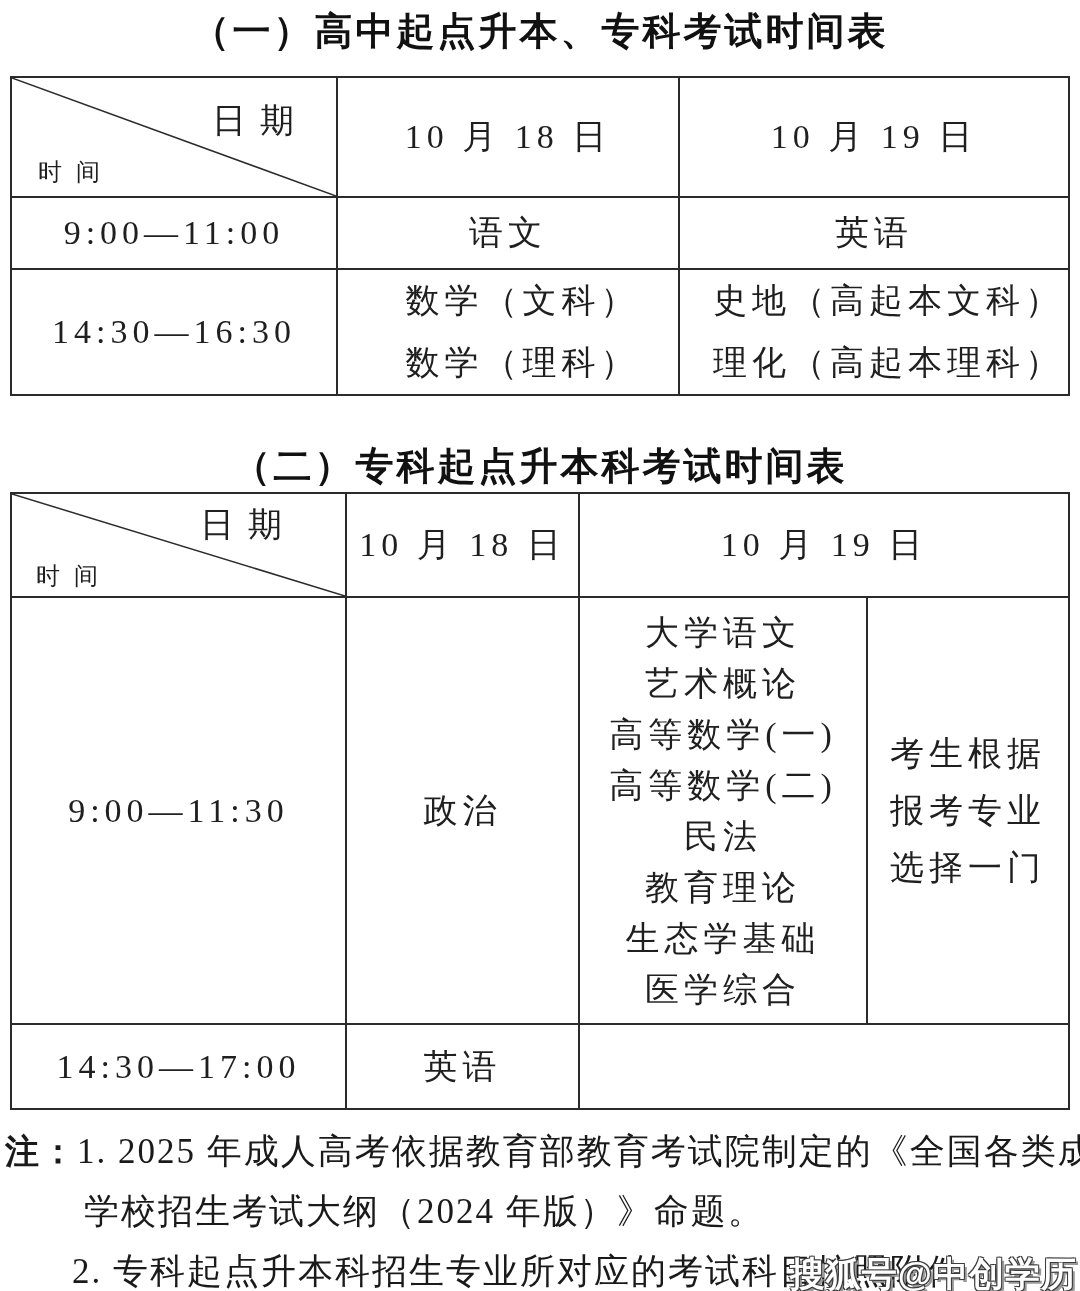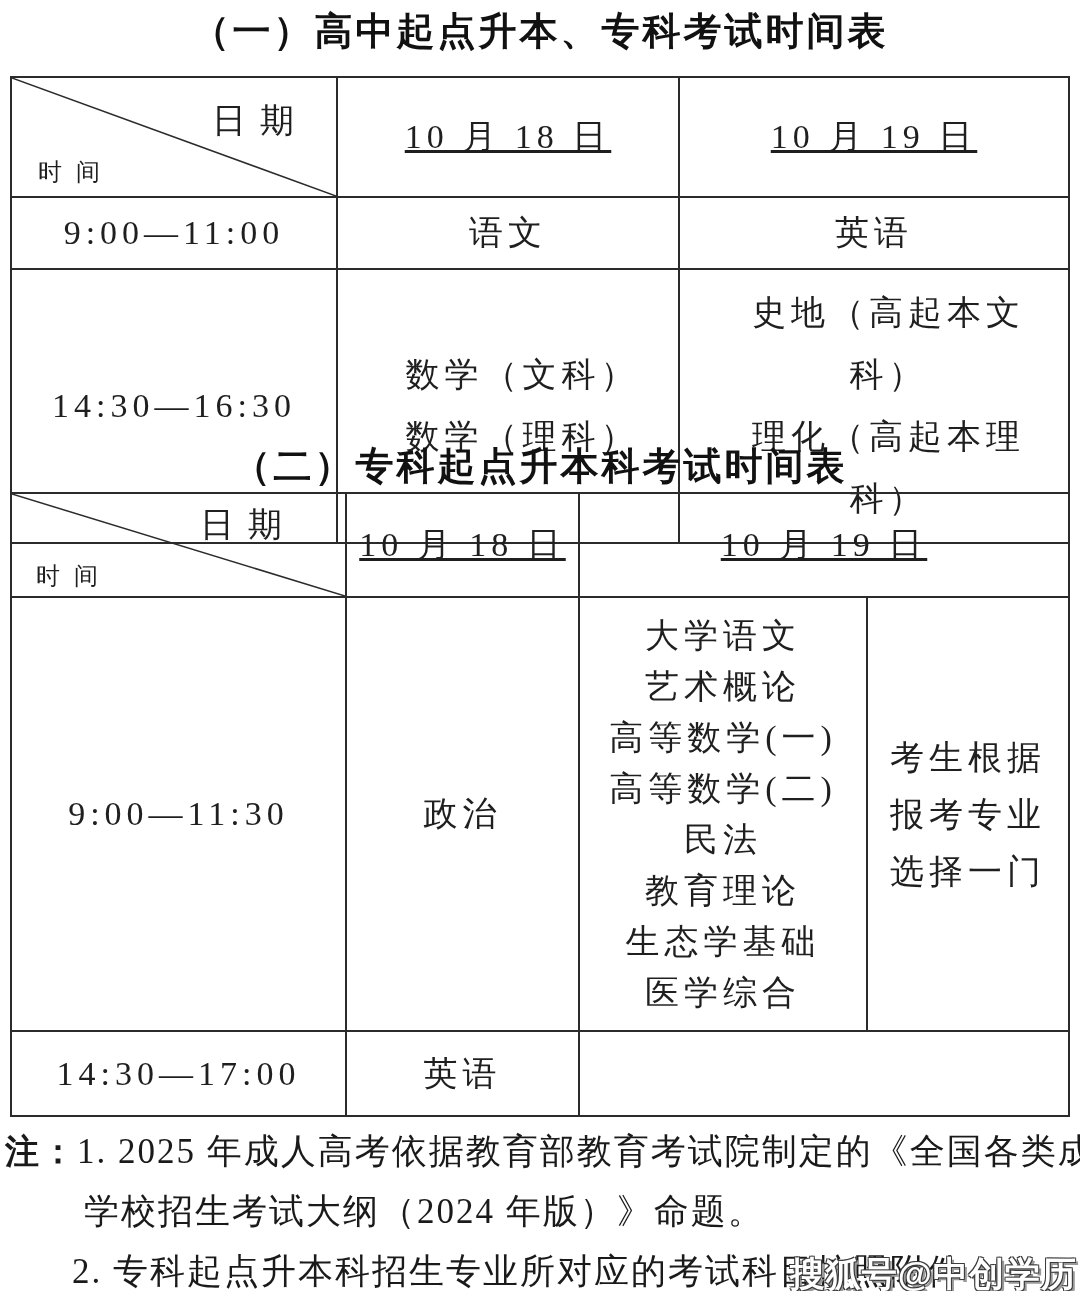--- a/index.html
+++ b/index.html
@@ -31,24 +31,24 @@
     left: 10px;
   }
   #table1 { top: 76px; }
   #table2 { top: 492px; }
   table.sched td {
     border: 2px solid #2b2b2b;
     text-align: center;
     vertical-align: middle;
     font-size: 34px;
     letter-spacing: 5px;
-    padding: 12px;
+    padding: 0;
   }
   td.time-cell { font-size: 36px; letter-spacing: 1px; }
-  td.date-head { font-size: 34px; letter-spacing: 2px; text-decoration: underline; }
+  td.date-head { font-size: 34px; letter-spacing: 2px; }
 
   td.corner { position: relative; padding: 0; }
   .corner-wrap { position: absolute; inset: 0; }
   .diag-svg { position: absolute; inset: 0; width: 100%; height: 100%; display: block; }
   .corner-date { position: absolute; font-size: 34px; letter-spacing: 14px; }
   .corner-time { position: absolute; font-size: 24px; letter-spacing: 14px; }
   #table1 .corner-date { top: 20px;  left: 200px; }
   #table1 .corner-time { bottom: 8px; left: 26px; }
   #table2 .corner-date { top: 8px;   left: 188px; }
   #table2 .corner-time { bottom: 4px; left: 24px; }

